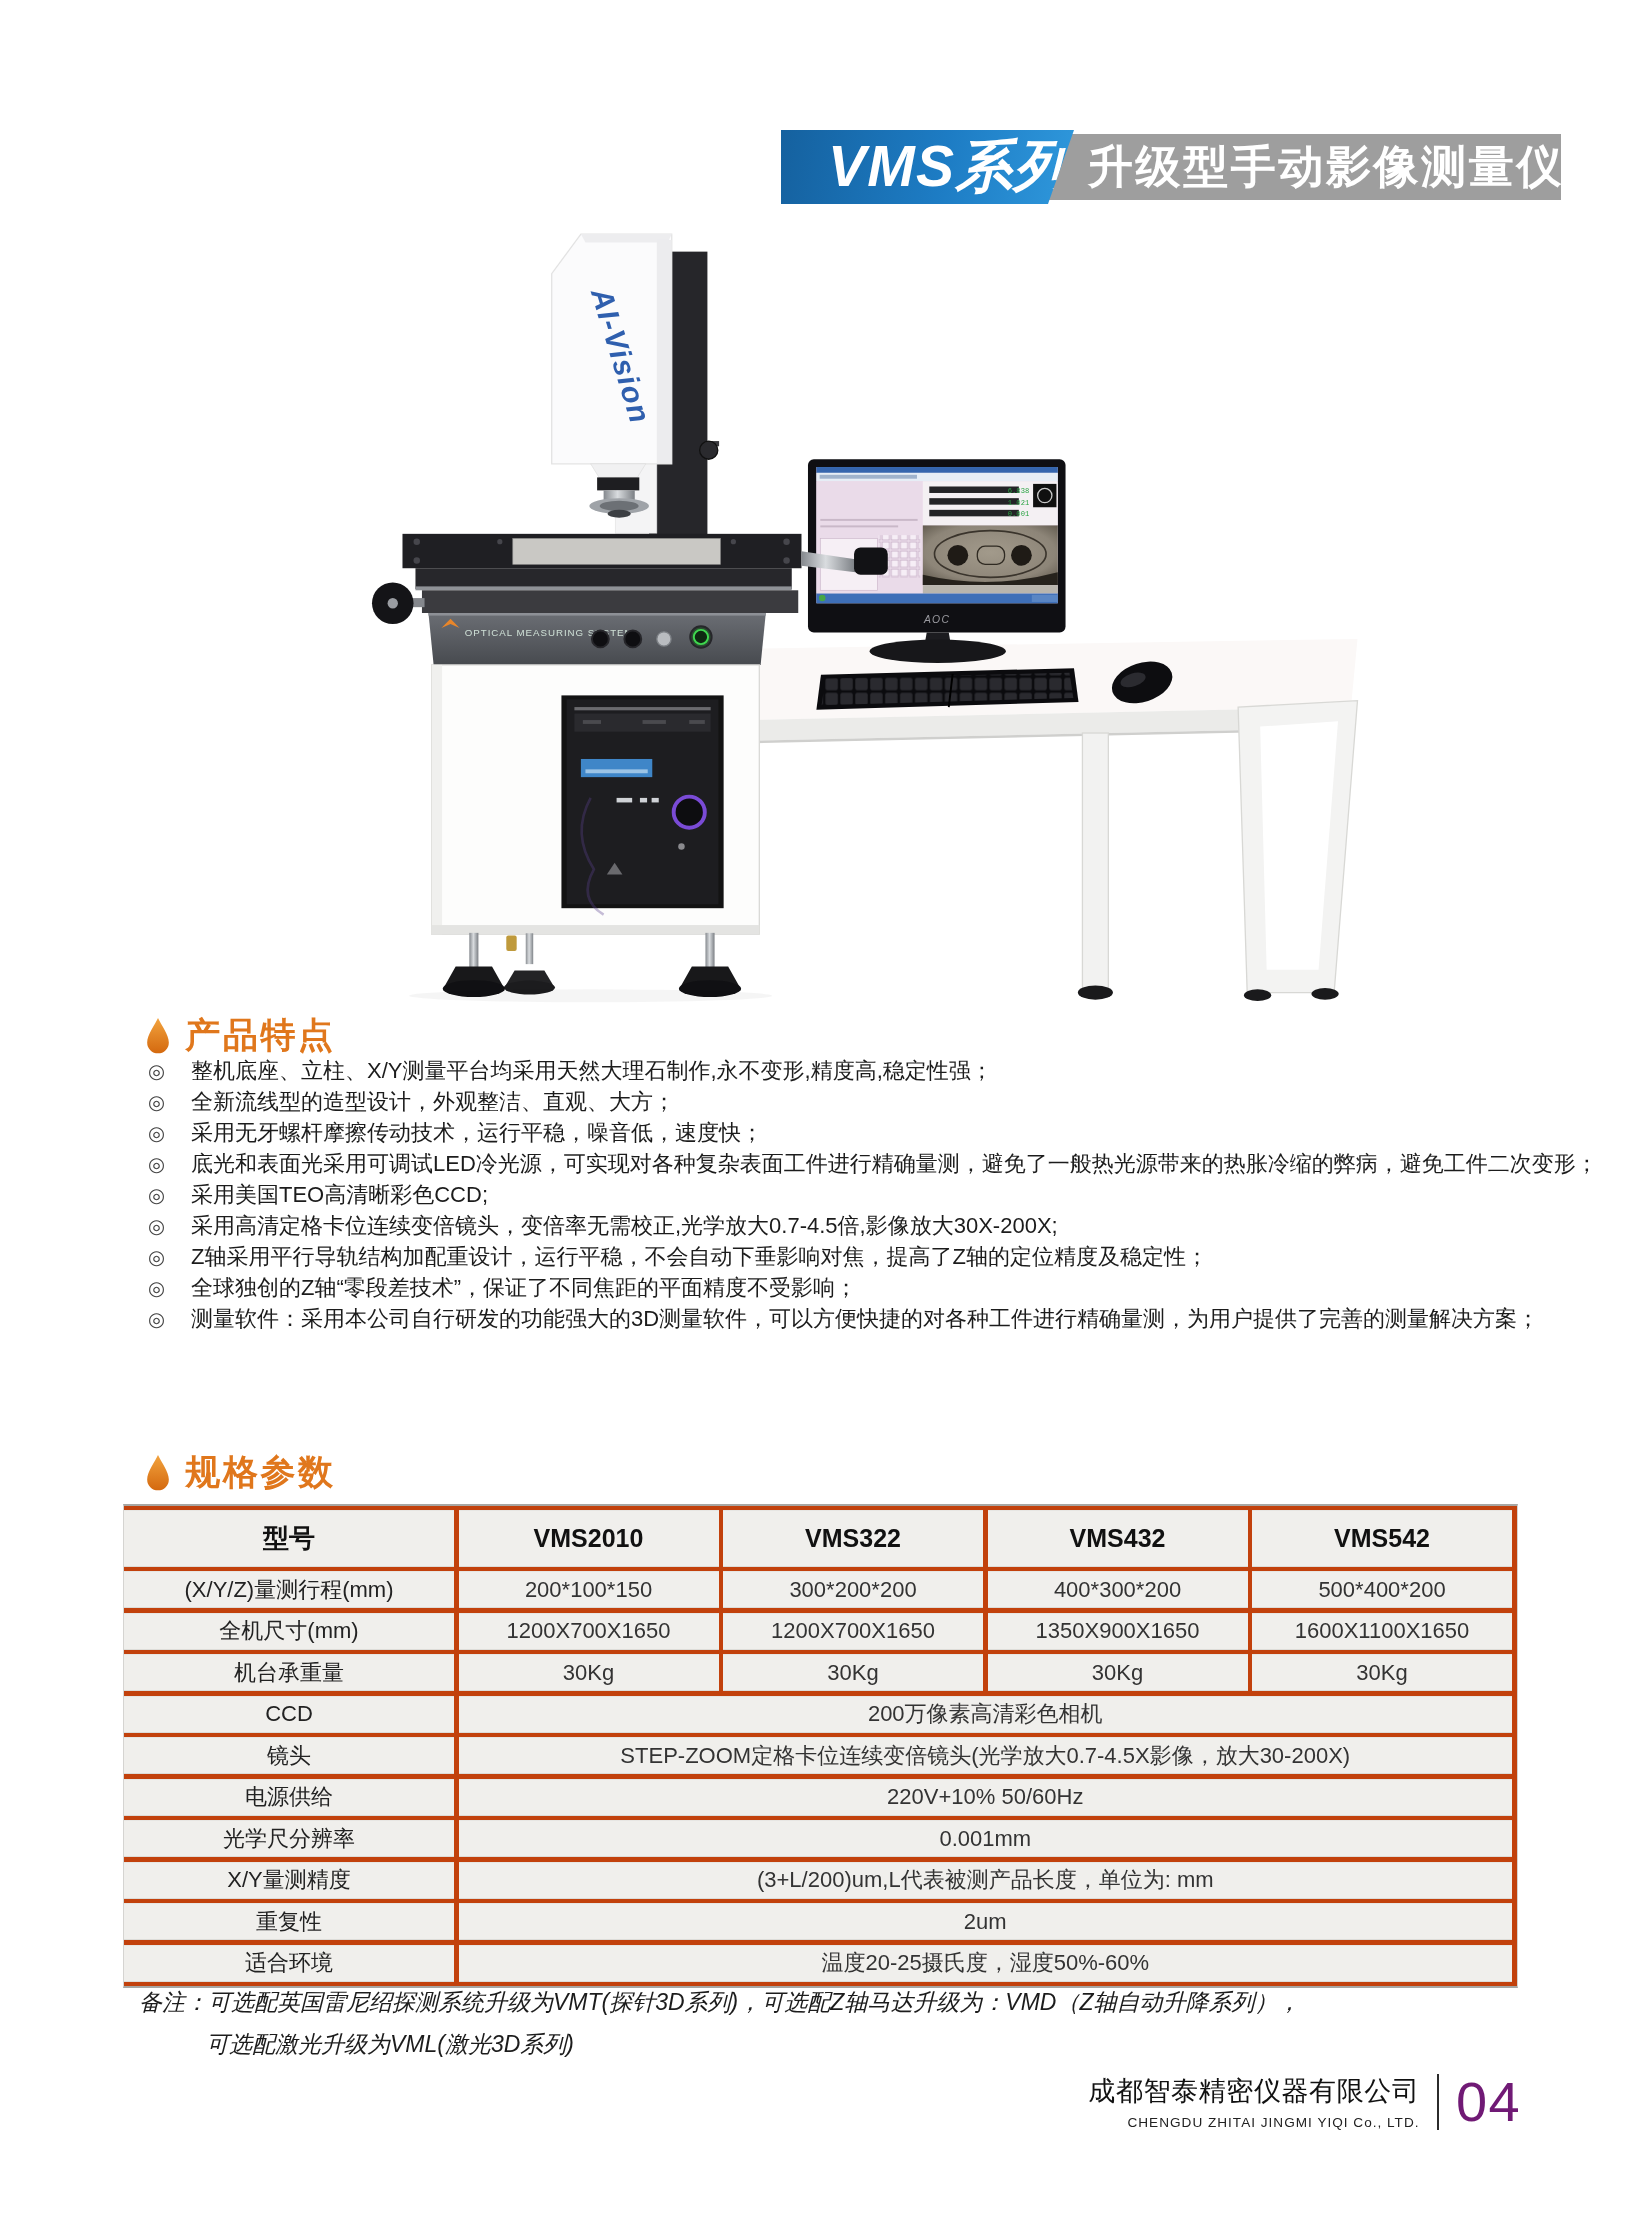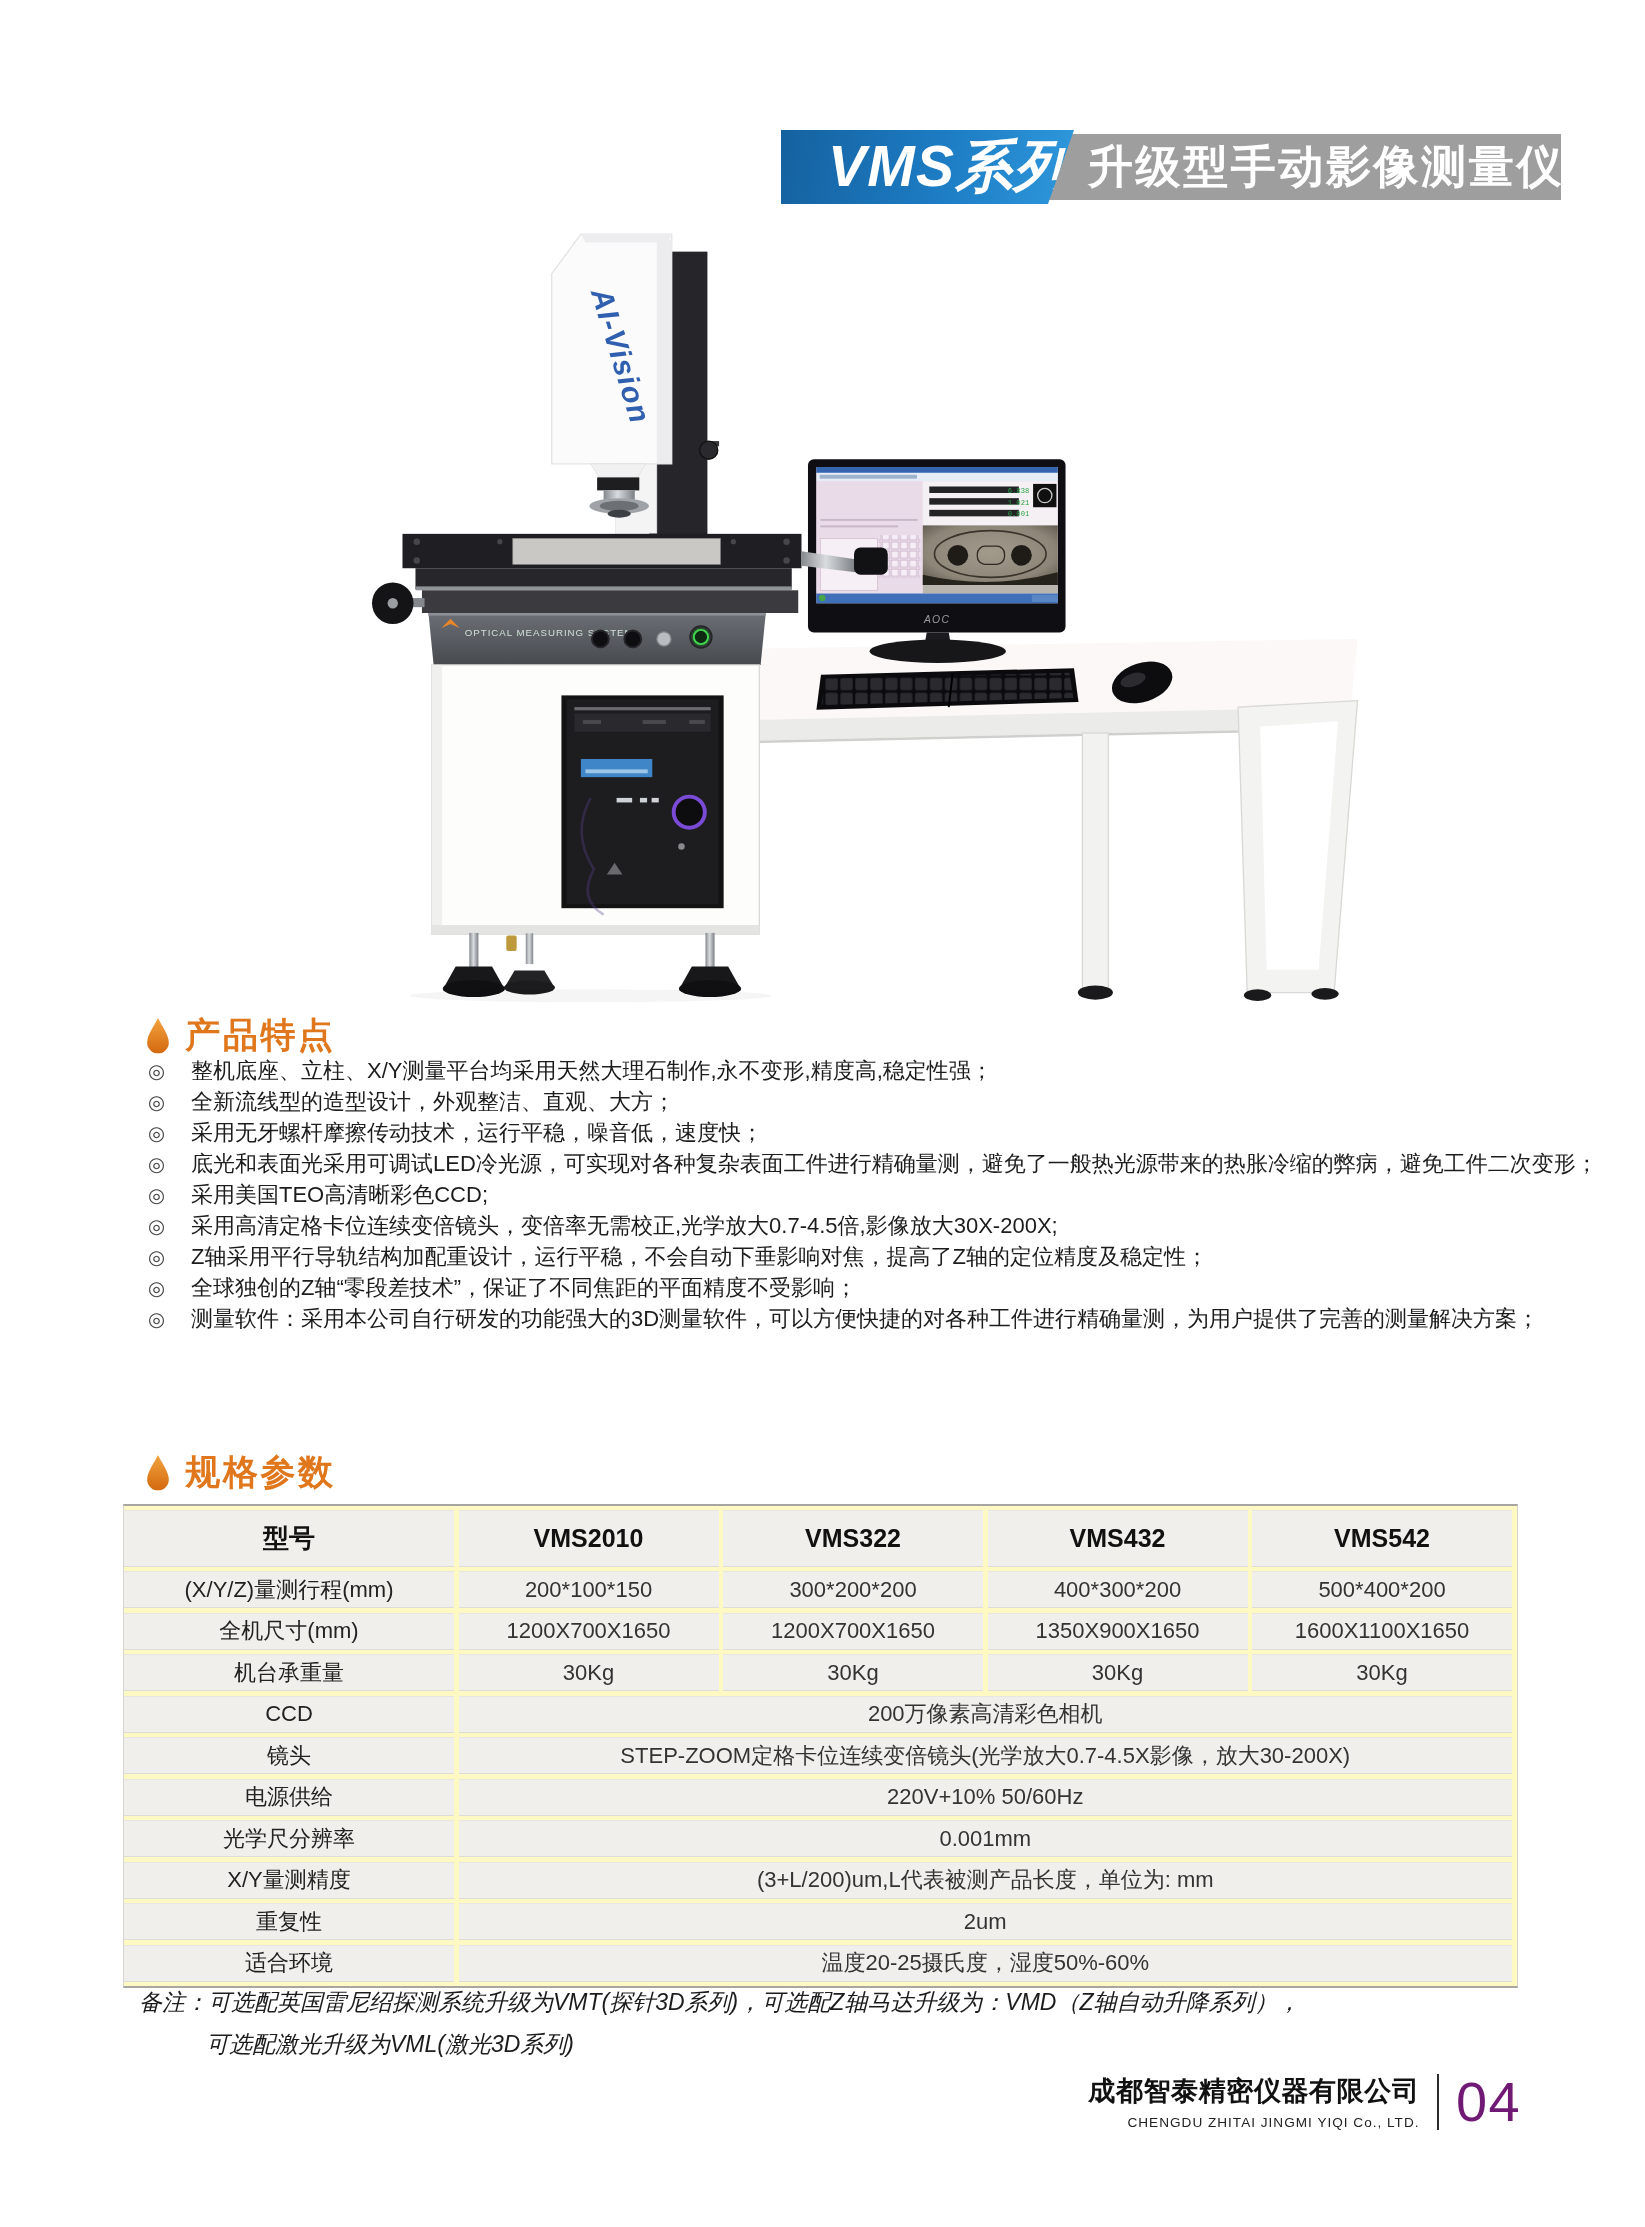--- a/index.html
+++ b/index.html
@@ -27,41 +27,41 @@
   .section-title h2{margin:0;font-size:35px;font-weight:bold;color:#e0771c;letter-spacing:2.6px;}
   .features-list{position:absolute;left:148px;top:1057px;width:1493px;}
   .feat-row{display:flex;align-items:flex-start;height:31px;}
   .feat-row .marker{width:31px;font-size:19.5px;color:#444;flex:0 0 31px;line-height:28.6px;}
   .feat-row .ftext{font-size:22px;line-height:28.6px;color:#1c1c1c;white-space:nowrap;margin-left:12px;}
   
   .spec-table{
     position:absolute;left:123px;top:1504px;width:1395px;
     border-top:2.6px solid #a7a6a3;border-bottom:2.6px solid #a7a6a3;
     border-left:1.3px solid #d5d4d1;border-right:1.3px solid #d5d4d1;
-    padding:3.9px 0;box-sizing:border-box;background:#fef9c3;
+    padding:3.9px 0;box-sizing:border-box;background:#c2410c;
     display:grid;grid-template-columns:330px 260px 260px 260px 260px;
     grid-template-rows:57px repeat(10,37px);gap:4.5px 4.5px;
   }
   .tcell{
     background:#f0efec;display:flex;align-items:center;justify-content:center;
     border-top:0.6px solid #e7e6e3;border-bottom:0.6px solid #dddcd8;white-space:nowrap;
   }
   .tcell.head{font-size:26px;font-weight:bold;color:#111;}
   .tcell.model{font-size:25px;font-weight:bold;color:#111;}
   .tcell.lab{font-size:22px;color:#222;}
   .tcell.val{font-size:22px;color:#333;}
   .tcell.spanv{grid-column:2 / -1;font-size:22px;color:#333;}
   
   .notes{position:absolute;left:139px;top:1981px;font-size:23px;color:#1c1c1c;line-height:42px;font-style:italic;}
   .notes .l1{white-space:nowrap;}
   .notes .l2{white-space:nowrap;padding-left:67px;}
   
   .footer{position:absolute;right:125px;top:2069px;display:flex;align-items:center;gap:17px;}
   .f-company{text-align:right;}
-  .f-company .cn{font-size:27px;font-weight:bold;color:#111;letter-spacing:0.6px;white-space:nowrap;}
+  .f-company .cn{font-size:27px;font-weight:normal;color:#111;letter-spacing:0.6px;white-space:nowrap;}
   .f-company .en{font-size:13.6px;color:#222;letter-spacing:1px;margin-top:5.2px;white-space:nowrap;}
   .f-divider{width:2.6px;height:56px;background:#2b2b2b;}
   .f-page{font-size:56px;color:#701a75;font-weight:500;letter-spacing:1.3px;}
 </style>
 </head>
 <body>
 
 <div class="hdr-gray">
   <span class="sub">升级型手动影像测量仪</span>
 </div>

